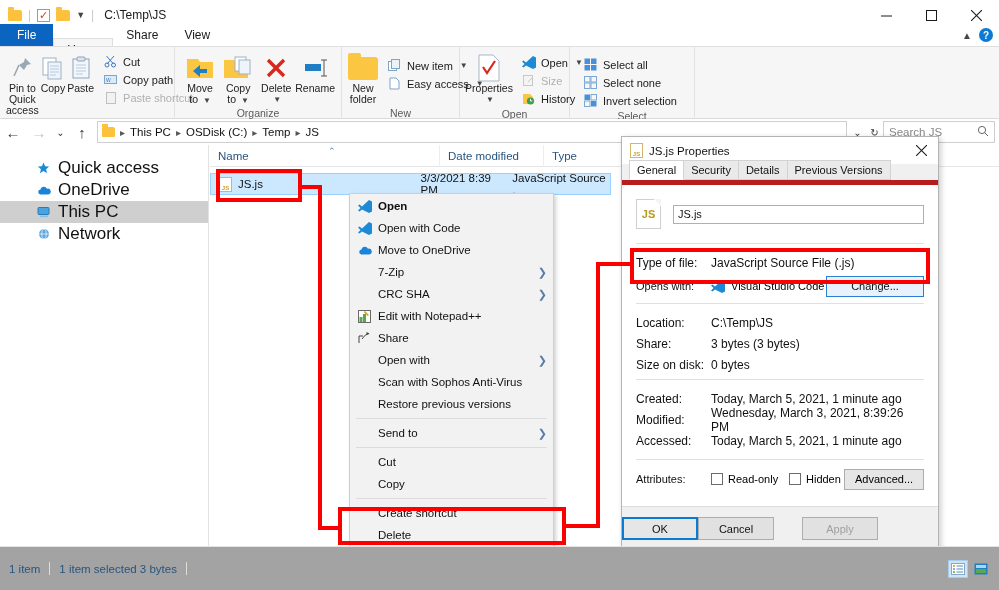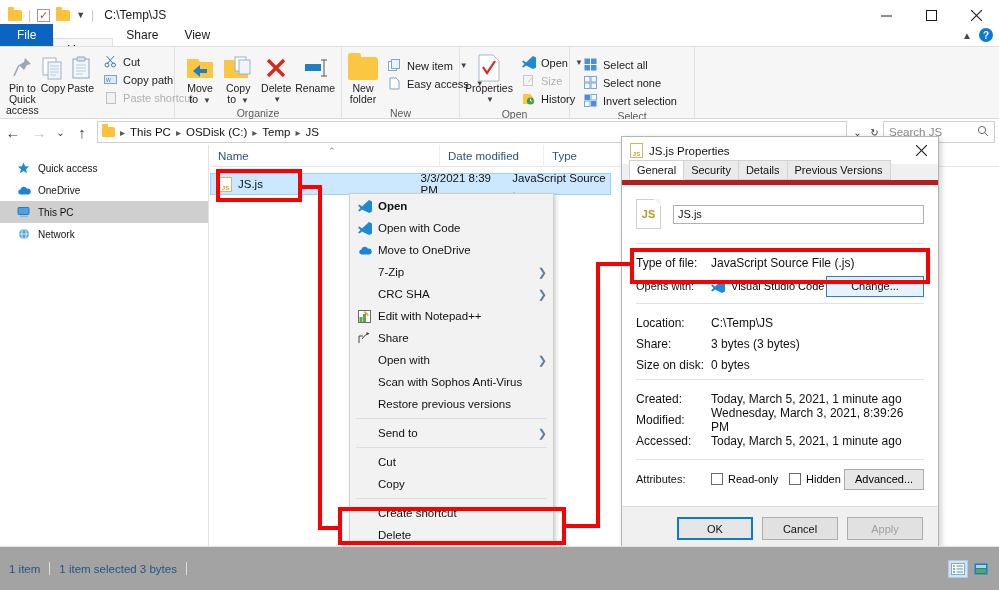--- a/index.html
+++ b/index.html
@@ -113,22 +113,22 @@
     display:flex; align-items:center; padding:0 5px; font-size:11.5px; color:#888;
     justify-content:space-between; margin-right:4px;
   }
 
   
   .navpane {
     position:absolute; left:0; top:145px; width:209px; height:418px;
     background:#fff; border-right:1px solid #e3e3e3; padding-top:12px;
   }
   .navitem {
-    height:22px; display:flex; align-items:center; gap:7px; padding-left:16px;
-    font-size:10px; color:#111;
+    height:22px; display:flex; align-items:center; gap:7px; padding-left:36px;
+    font-size:17px; color:#111;
   }
   .navitem.sel { background:#cfcfcf; }
   .navitem .ni { width:15px; height:15px; display:flex; align-items:center; justify-content:center; }
 
   .listpane {
     position:absolute; left:210px; top:145px; width:789px; height:418px; background:#fff;
   }
   .colhead {
     height:22px; display:flex; align-items:center; font-size:11.5px; color:#27557f;
     border-bottom:1px solid #e6e6e6; position:relative;
@@ -198,26 +198,26 @@
   .opens-row { display:flex; align-items:center; height:26px; font-size:11px; }
   .changebtn {
     width:98px; height:21px; border:1px solid #2a7fd4; background:#e8f2fc;
     font-size:11px; color:#111; display:flex; align-items:center; justify-content:center;
   }
   .attr-row { display:flex; align-items:center; height:22px; font-size:11px; gap:0; }
   .cbx { width:12px; height:12px; border:1px solid #6b6b6b; background:#fff; margin-right:5px; }
   .advbtn { width:80px; height:21px; border:1px solid #adadad; background:#e6e6e6;
             font-size:11px; display:flex; align-items:center; justify-content:center; }
   .dlg-foot { position:absolute; left:0; bottom:0; width:100%; height:44px;
-              display:flex; align-items:center; justify-content:flex-end; gap:9px;
+              display:flex; align-items:center; 
               padding-right:15px; background:#f0f0f0; border-top:1px solid #dcdcdc; }
   .dbtn { width:76px; height:23px; border:1px solid #adadad; background:#e1e1e1;
           font-size:11px; color:#111; display:flex; align-items:center; justify-content:center; }
   .dbtn.primary { border:2px solid #0a7ad4; background:#e6e6e6; }
-  .dbtn.dim { color:#a0a0a0; }
+  .dbtn.dim { color:#a0a0a0;margin-left:28px; }
 
   
   .statusbar {
     position:absolute; left:0; bottom:0; width:999px; height:44px;
     border-top:1px solid #e3e3e3; background:#a3a3a3;
     display:flex; align-items:center; font-size:11.5px; color:#27557f;
   }
   .st-seg { padding:0 9px; height:15px; display:flex; align-items:center; }
   .st-div { width:1px; height:13px; background:#dcdcdc; }
   .viewbtns { position:absolute; right:8px; display:flex; gap:3px; }

